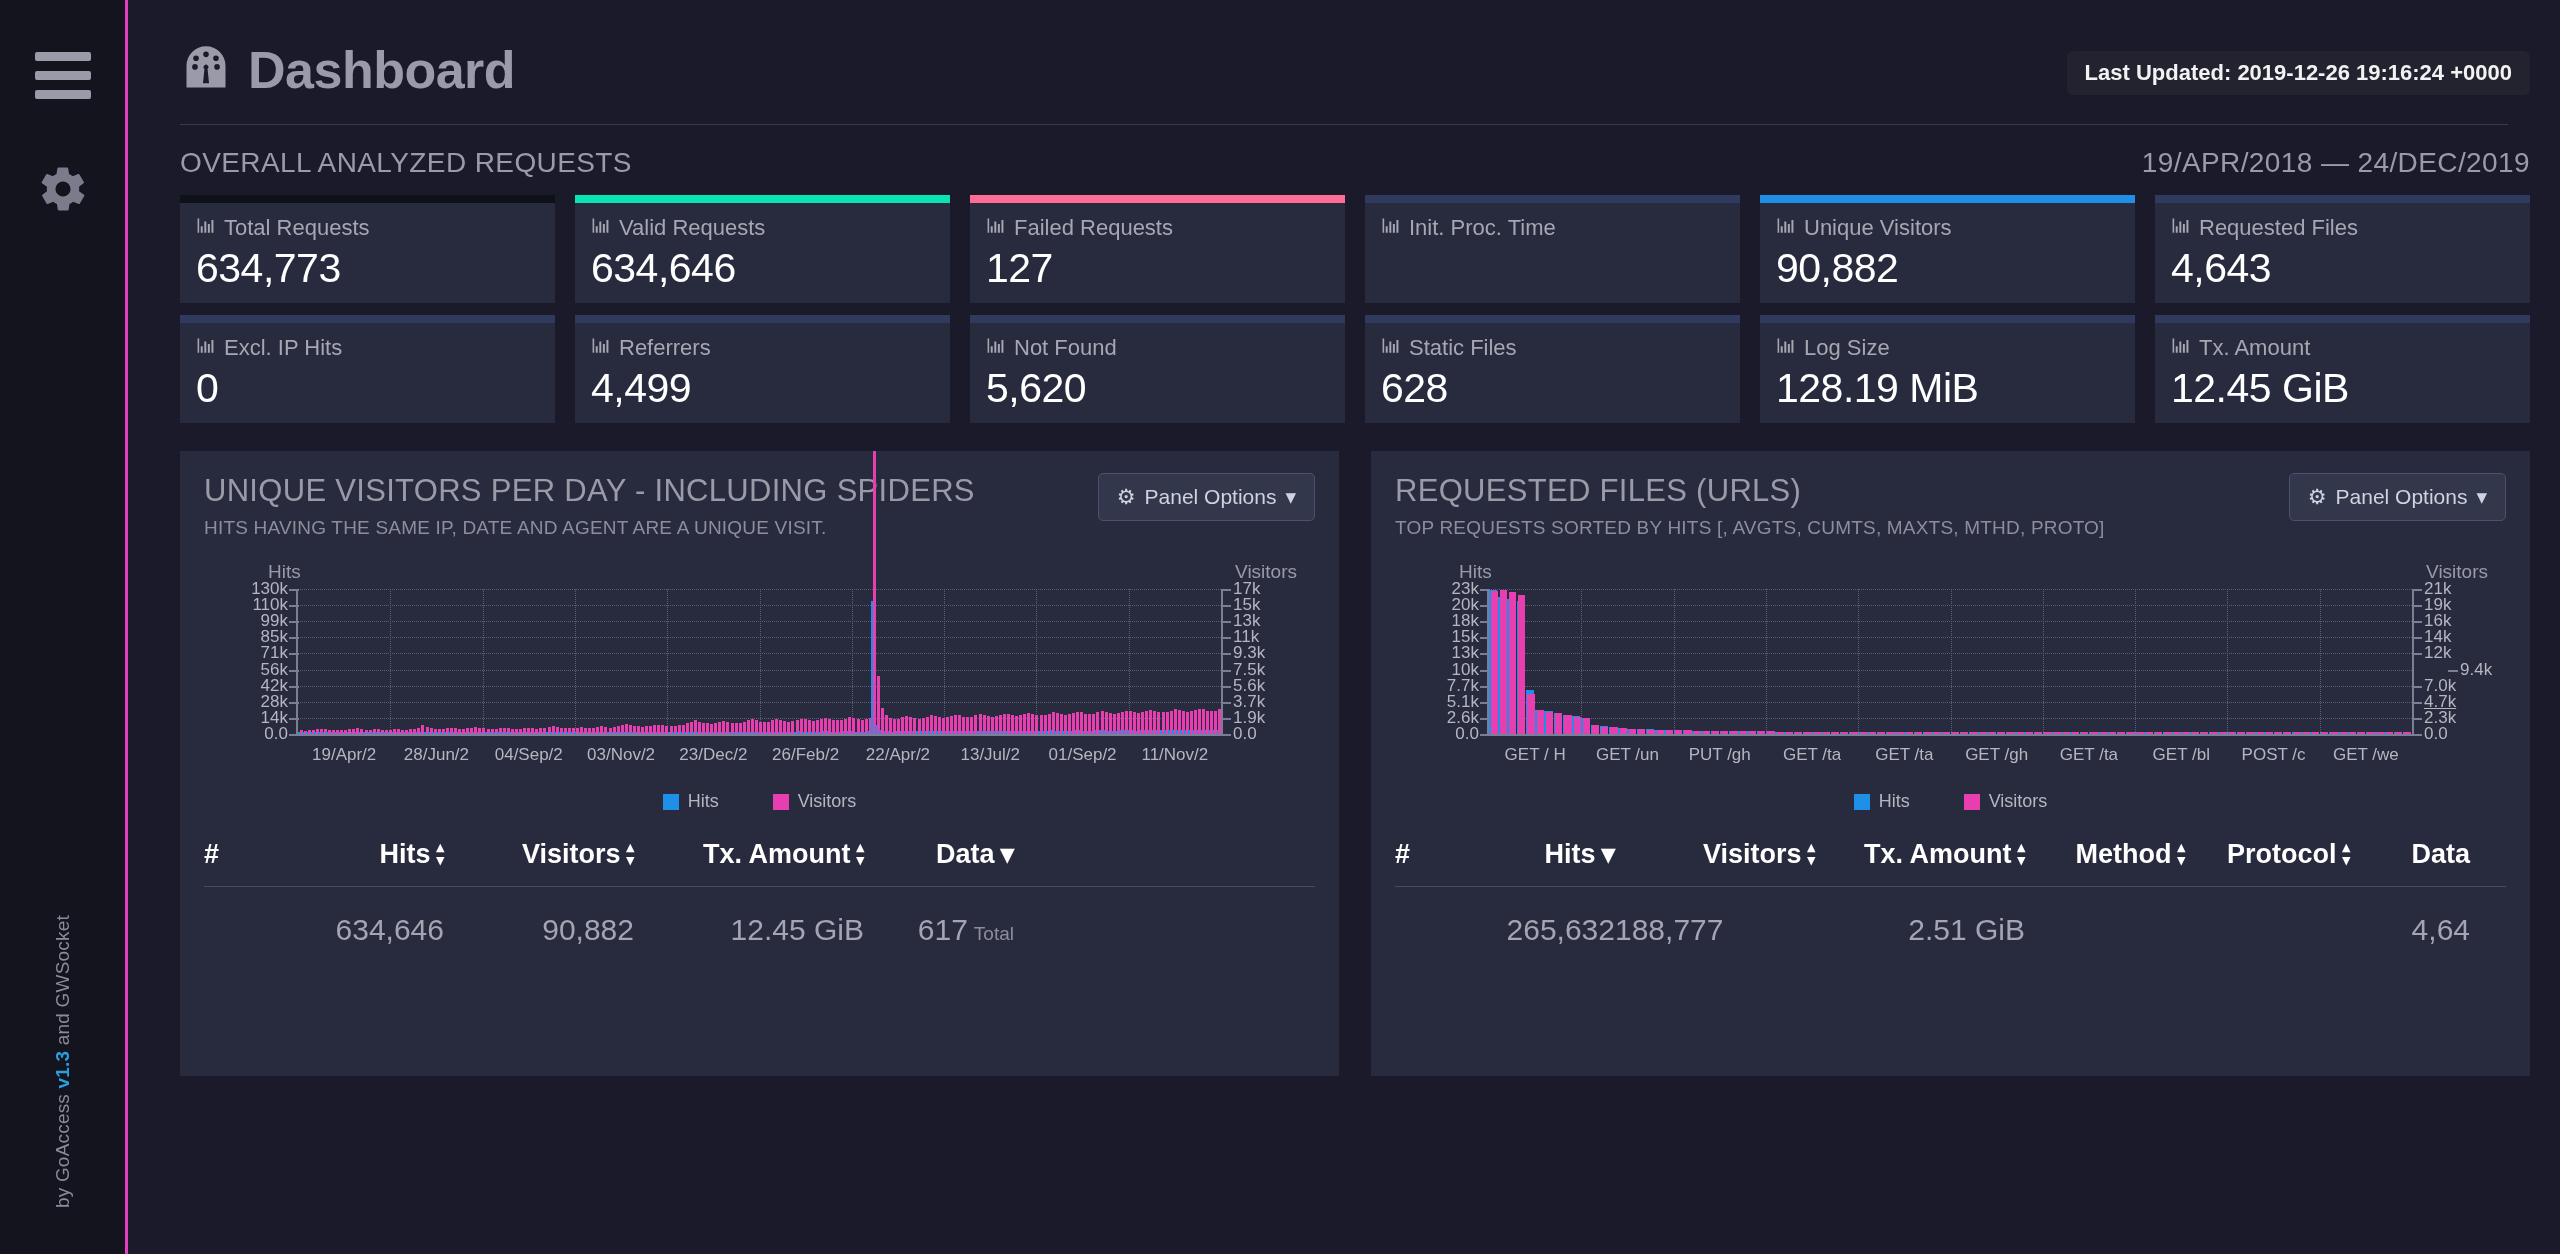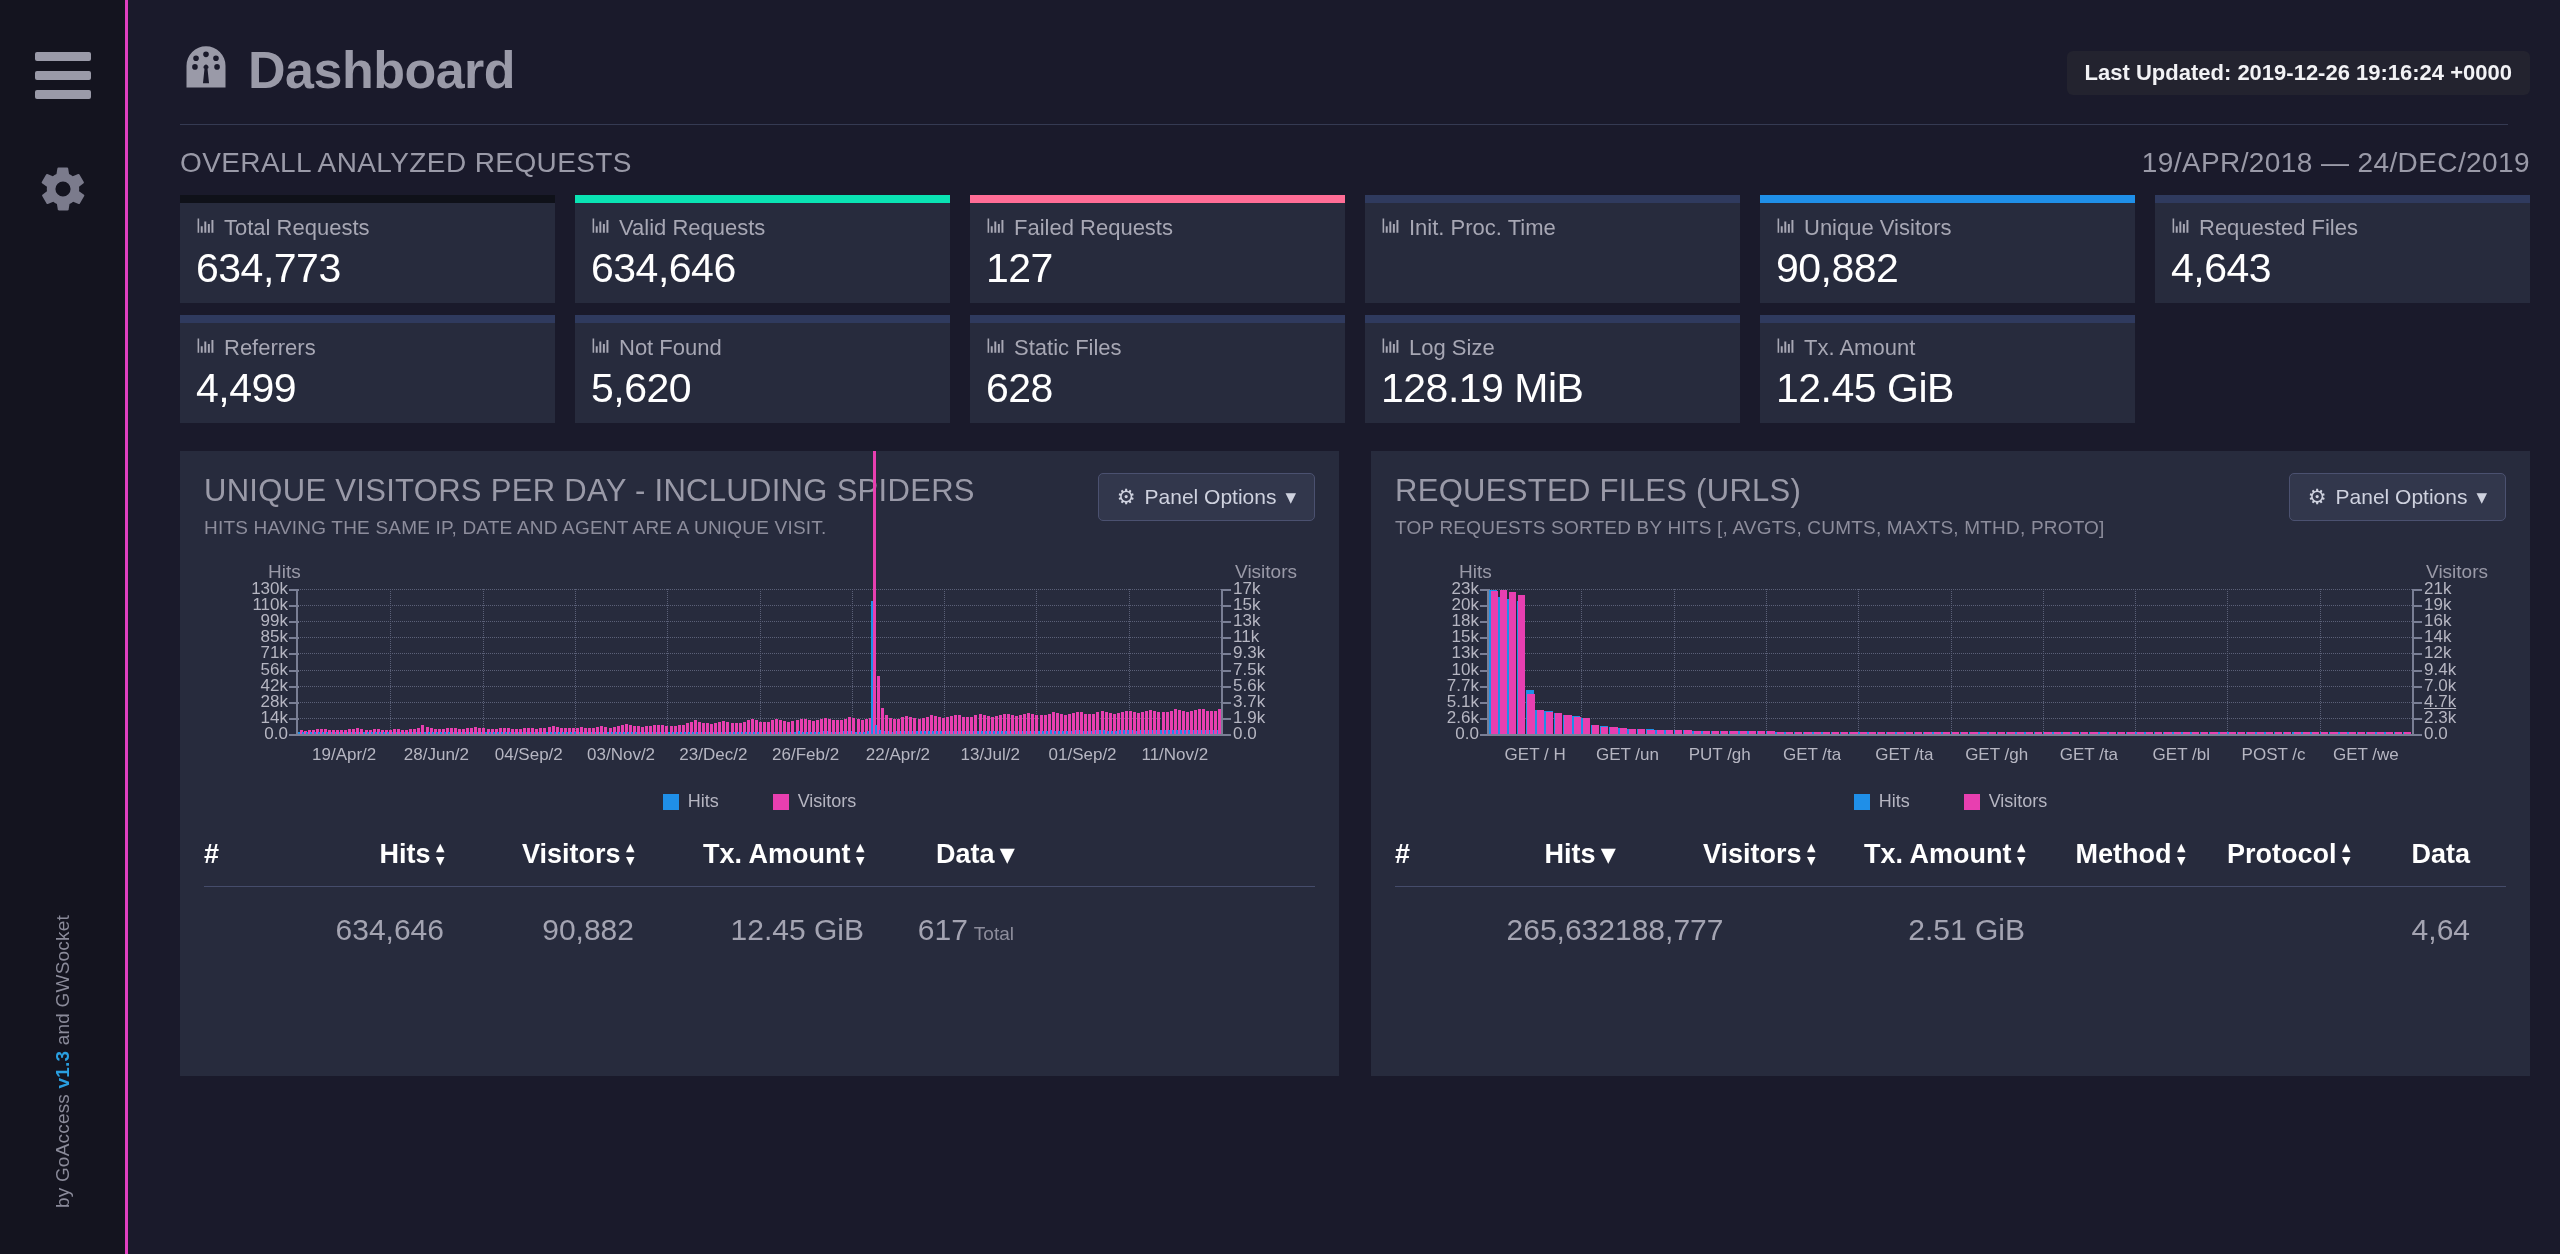--- a/index.html
+++ b/index.html
@@ -260,20 +260,32 @@
         <div class="card">
           <div class="card-bar" style="background:#2f3a5e"></div>
           <div class="card-body">
             <div class="card-label">
               <span><svg viewBox="0 0 24 24">
                   <path d="M2 3v18h2V3H2zm4 10h2.5v8H6v-8zm4.5-6H13v14h-2.5V7zM15 10h2.5v11H15V10zm4.5-5H22v16h-2.5V5z"></path>
                 </svg></span>
               <span>Requested Files</span>
             </div>
             <div class="card-value">4,643</div>
+          </div>
+        </div>
+        <div class="card">
+          <div class="card-bar" style="background:#2f3a5e"></div>
+          <div class="card-body">
+            <div class="card-label">
+              <span><svg viewBox="0 0 24 24">
+                  <path d="M2 3v18h2V3H2zm4 10h2.5v8H6v-8zm4.5-6H13v14h-2.5V7zM15 10h2.5v11H15V10zm4.5-5H22v16h-2.5V5z"></path>
+                </svg></span>
+              <span>Excl. IP Hits</span>
+            </div>
+            <div class="card-value">0</div>
           </div>
         </div>
         <div class="card">
           <div class="card-bar" style="background:#2f3a5e"></div>
           <div class="card-body">
             <div class="card-label">
               <span><svg viewBox="0 0 24 24">
                   <path d="M2 3v18h2V3H2zm4 10h2.5v8H6v-8zm4.5-6H13v14h-2.5V7zM15 10h2.5v11H15V10zm4.5-5H22v16h-2.5V5z"></path>
                 </svg></span>
               <span>Referrers</span>
@@ -925,21 +937,21 @@
               <div class="gline" style="top: 22.2222%;"></div>
               <div class="ytick l" style="top: 22.2222%;">18k</div>
               <div class="gline" style="top: 11.1111%;"></div>
               <div class="ytick l" style="top: 11.1111%;">20k</div>
               <div class="gline" style="top: 0%;"></div>
               <div class="ytick l" style="top: 0%;">23k</div>
               <div class="ytick r" style="top: 100%;">0.0</div>
               <div class="ytick r" style="top: 88.8889%;">2.3k</div>
               <div class="ytick r" style="top: 77.7778%; text-decoration: underline;">4.7k</div>
               <div class="ytick r" style="top: 66.6667%;">7.0k</div>
-              <div class="ytick r" style="top: 55.5556%;">9.4k</div>
+              <div class="ytick r" style="top: 55.5556%; margin-left: 36px;">9.4k</div>
               <div class="ytick r" style="top: 44.4444%;">12k</div>
               <div class="ytick r" style="top: 33.3333%;">14k</div>
               <div class="ytick r" style="top: 22.2222%;">16k</div>
               <div class="ytick r" style="top: 11.1111%;">19k</div>
               <div class="ytick r" style="top: 0%;">21k</div>
               <div class="xtick" style="left: 5%;">GET / H</div>
               <div class="xtick" style="left: 15%;">GET /un</div>
               <div class="vline" style="left: 10%;"></div>
               <div class="xtick" style="left: 25%;">PUT /gh</div>
               <div class="vline" style="left: 20%;"></div>

